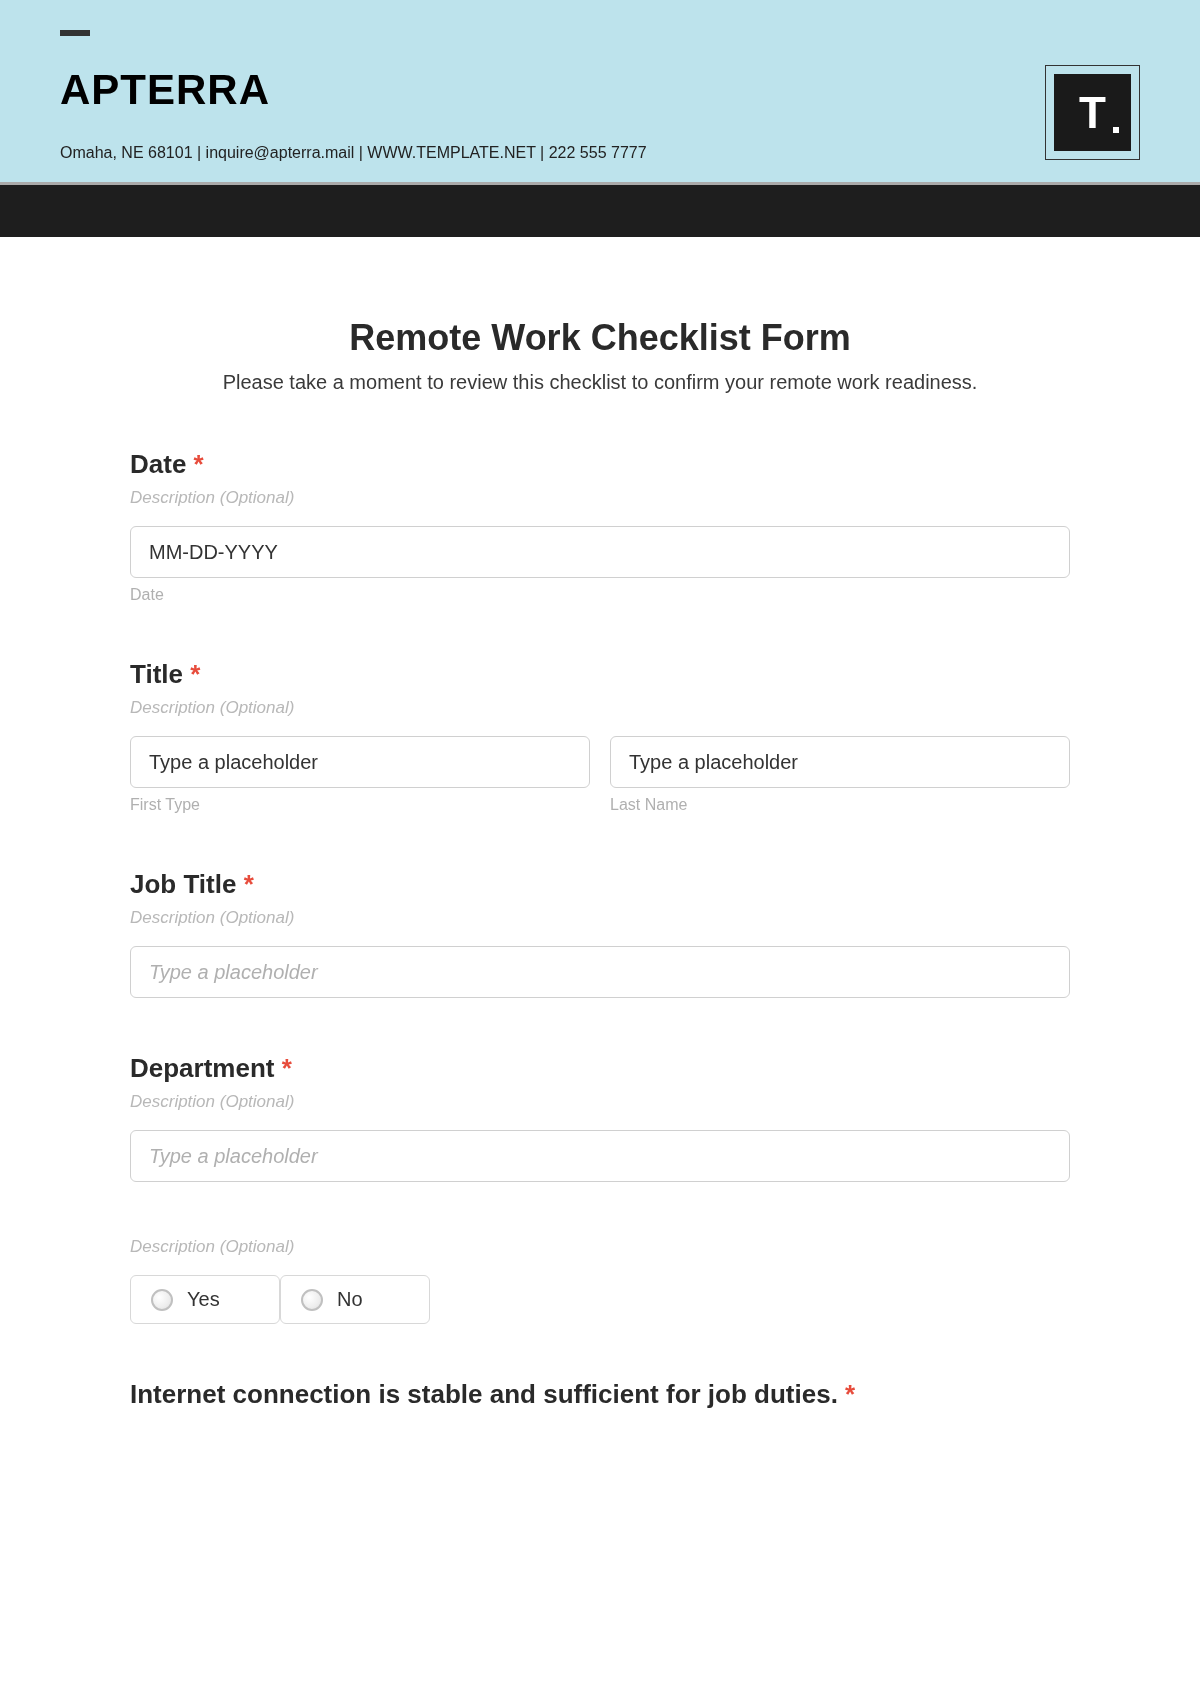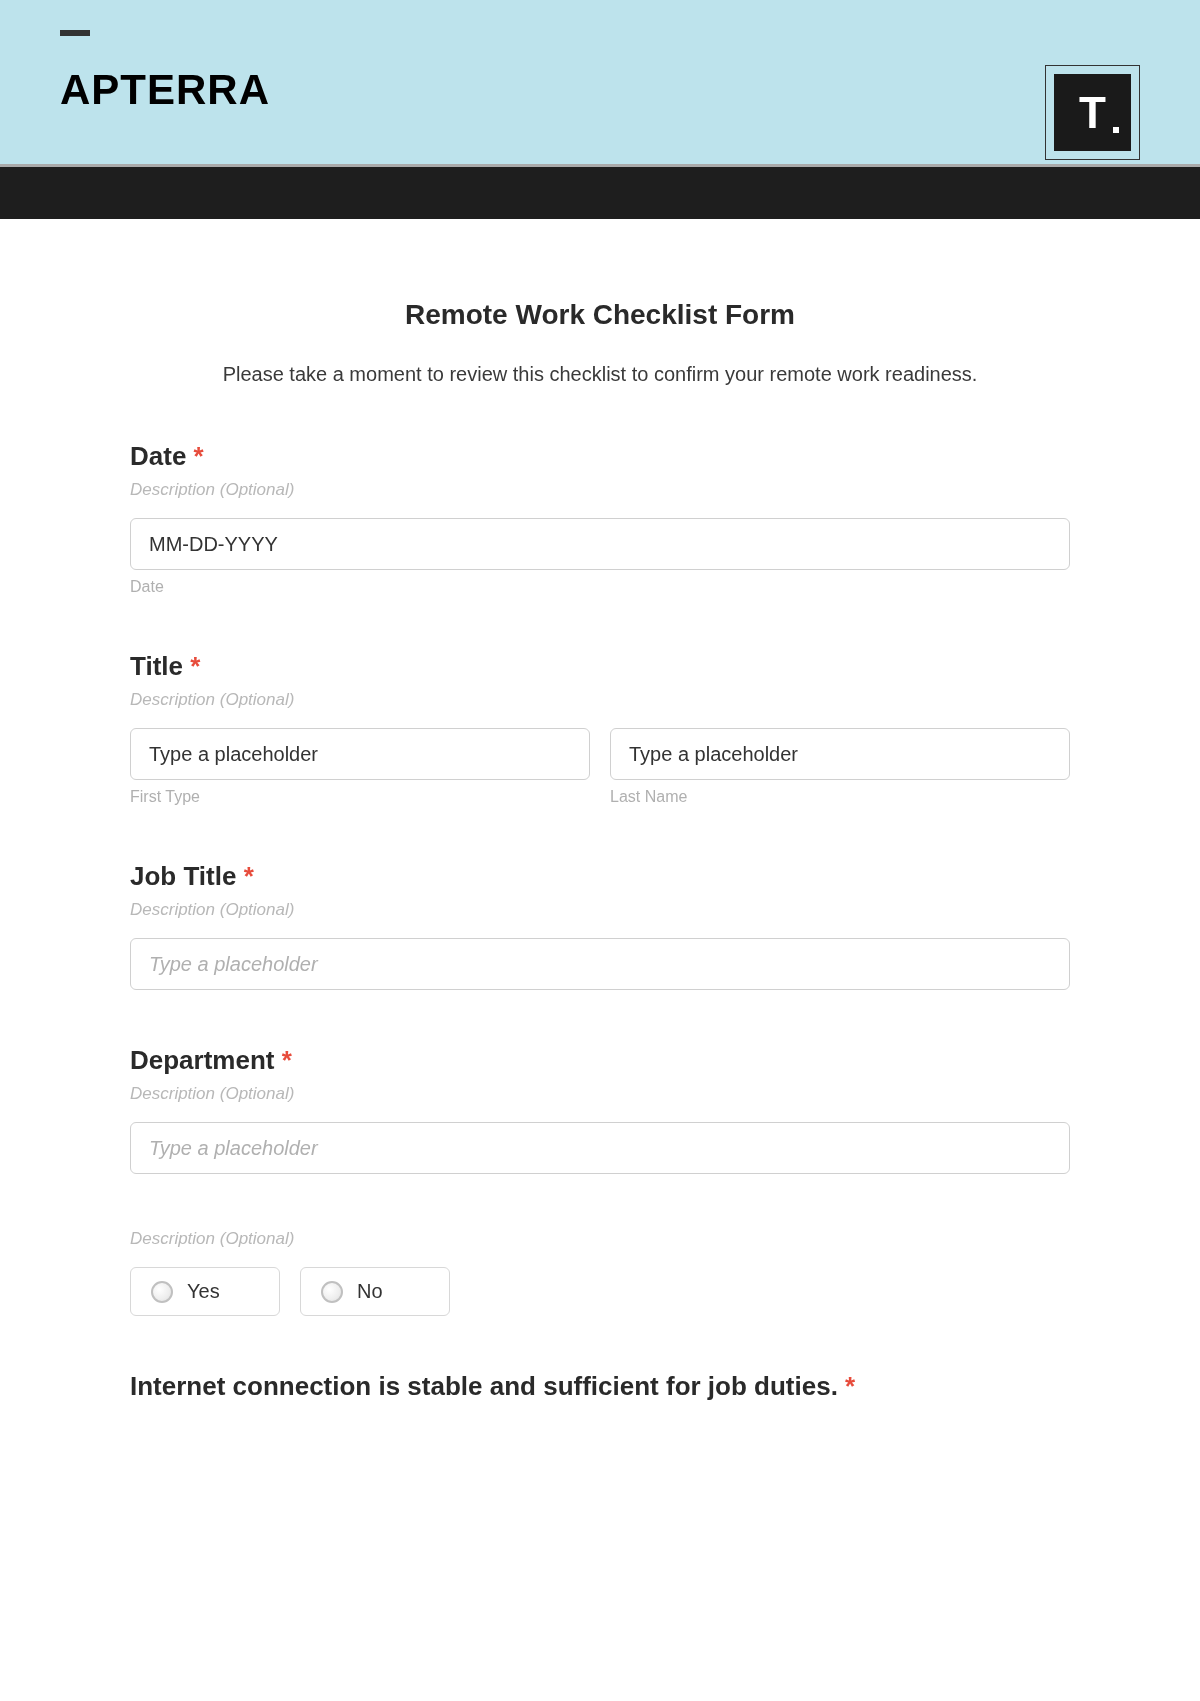--- a/index.html
+++ b/index.html
@@ -63,25 +63,25 @@
   }
   .black-bar {
     background: #1e1e1e;
     height: 55px;
     border-top: 3px solid #aaa;
   }
   .form-container {
     padding: 80px 130px 40px 130px;
   }
   .form-title {
-    font-size: 28px;
+    font-size: 36px;
     font-weight: 700;
     color: #2a2a2a;
     text-align: center;
-    margin-bottom: 32px;
+    margin-bottom: 12px;
   }
   .form-desc {
     font-size: 20px;
     color: #3a3a3a;
     text-align: center;
     margin-bottom: 55px;
   }
   .field {
     margin-bottom: 55px;
   }
@@ -125,21 +125,20 @@
   }
   .name-row {
     display: flex;
     gap: 20px;
   }
   .name-col {
     flex: 1;
   }
   .radio-row {
     display: flex;
-    gap: 20px;
   }
   .radio-box {
     border: 1px solid #d8d8d8;
     border-radius: 6px;
     padding: 12px 20px;
     display: flex;
     align-items: center;
     gap: 14px;
     min-width: 150px;
     cursor: pointer;
@@ -155,20 +154,21 @@
     font-size: 20px;
     color: #333;
   }
 </style>
 </head>
 <body>
 
 <div class="header">
   <div class="header-bar"></div>
   <div class="brand">APTERRA</div>
+  <div class="contact">Omaha, NE 68101 | inquire@apterra.mail | WWW.TEMPLATE.NET | 222 555 7777</div>
   <div class="logo-box">
     <div class="logo-inner">T</div>
   </div>
 </div>
 
 <div class="black-bar"></div>
 
 <div class="form-container">
   <h1 class="form-title">Remote Work Checklist Form</h1>
   <p class="form-desc">Please take a moment to review this checklist to confirm your remote work readiness.</p>

